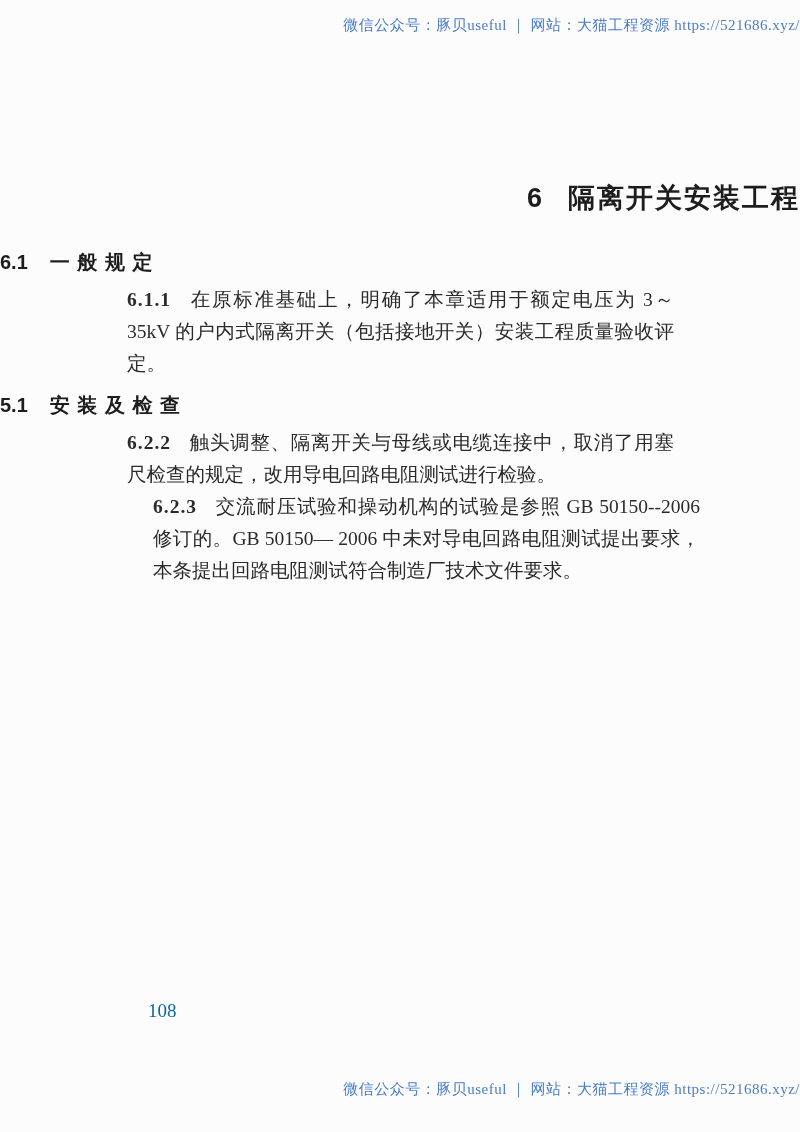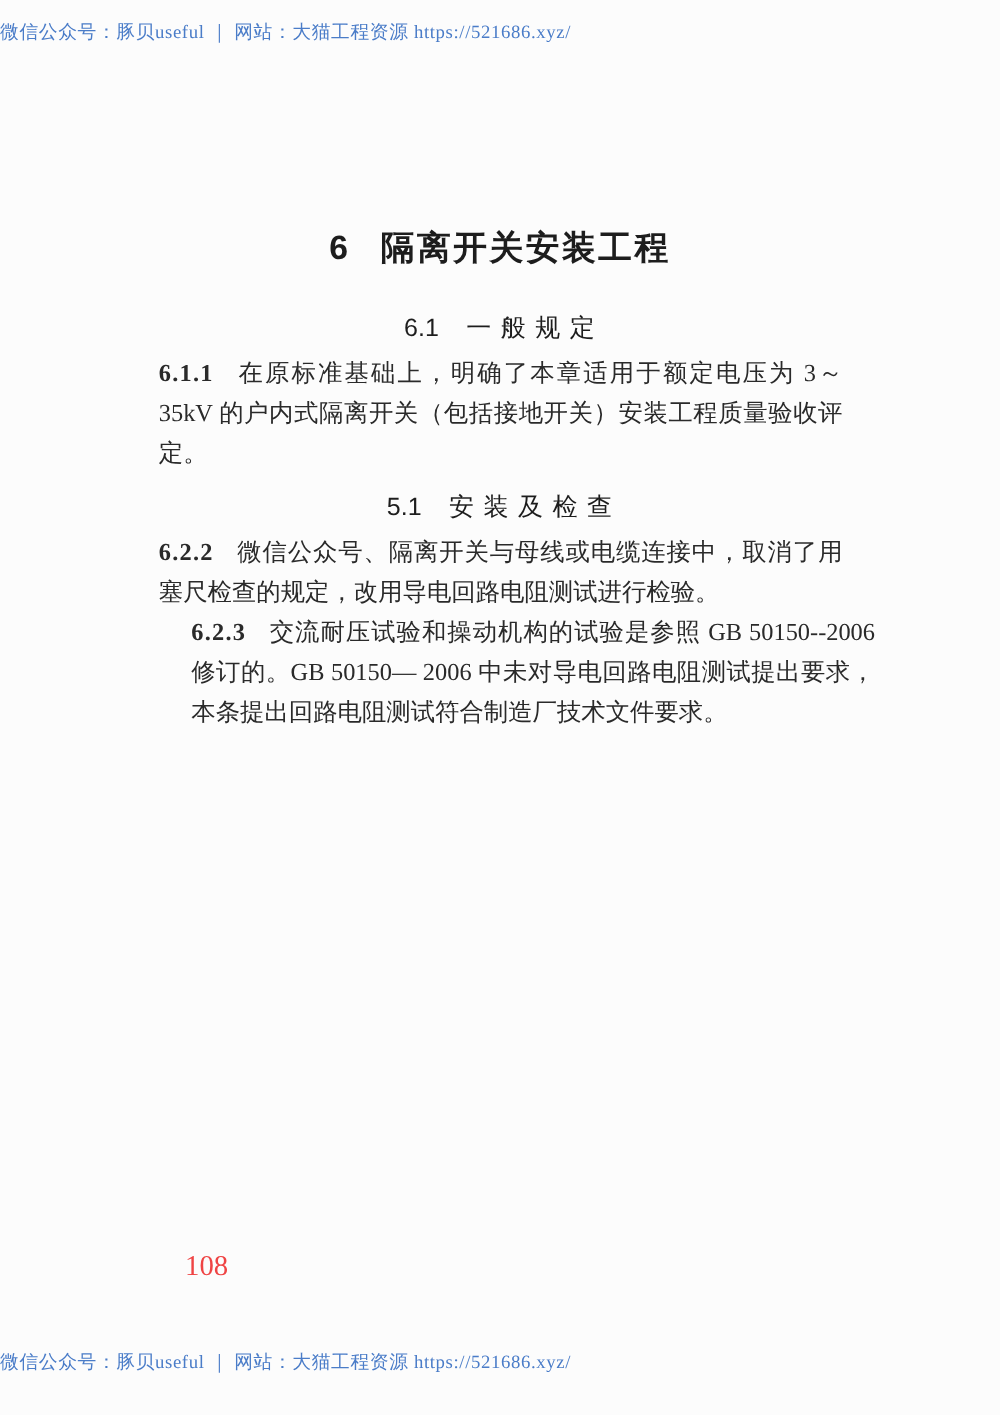--- a/index.html
+++ b/index.html
@@ -14,52 +14,52 @@
     margin: 0 auto;
     background: #fcfcfc;
     font-family: "Liberation Serif", serif;
     color: #262626;
     overflow: hidden;
   }
   .watermark {
     position: absolute;
     left: 0;
     width: 100%;
-    text-align: left;
+    text-align: right;
     font-size: 15px;
     letter-spacing: 0.5px;
     color: #4a7cc8;
     font-family: "Liberation Serif", serif;
     white-space: nowrap;
   }
   .watermark.header { top: 16px; }
   .watermark.footer { top: 1080px; }
 
   .chapter-title {
     position: absolute;
     top: 180px;
     left: 0;
     width: 100%;
-    text-align: center;
+    text-align: right;
     font-family: "Liberation Sans", sans-serif;
     font-weight: bold;
     font-size: 27px;
     color: #1d1d1d;
     letter-spacing: 2px;
     margin: 0;
   }
   .chapter-title .ch-num { margin-right: 26px; letter-spacing: 0; }
 
   .section-heading {
     position: absolute;
     left: 0;
     width: 100%;
-    text-align: center;
+    text-align: left;
     font-family: "Liberation Sans", sans-serif;
-    font-weight: normal;
+    font-weight: bold;
     font-size: 20px;
     color: #1d1d1d;
     margin: 0;
     letter-spacing: 1px;
   }
   .section-heading .sec-num { margin-right: 22px; letter-spacing: 0; }
   #sec-6-1 { top: 249px; }
   #sec-6-2 { top: 392px; }
 
   .clause {
@@ -79,22 +79,22 @@
     letter-spacing: 1px;
   }
   #clause-6-1-1 { top: 284px; }
   #clause-6-2-2 { top: 427px; }
   #clause-6-2-3 { top: 491px; margin-left: 26px; }
 
   .page-number {
     position: absolute;
     top: 1000px;
     left: 148px;
-    font-size: 23px;
-    color: #ef4444;
+    font-size: 19px;
+    color: #0369a1;
     font-family: "Liberation Serif", serif;
   }
 </style>
 </head>
 <body>
 
 <div class="page">
 
   <div class="watermark header">
     <span>微信公众号：豚贝useful ｜ 网站：大猫工程资源 https://521686.xyz/</span>
@@ -110,21 +110,21 @@
 
   <p class="clause" id="clause-6-1-1">
     <span class="clause-num">6.1.1</span><span>在原标准基础上，明确了本章适用于额定电压为 3～35kV 的户内式隔离开关（包括接地开关）安装工程质量验收评定。</span>
   </p>
 
   <h2 class="section-heading" id="sec-6-2">
     <span class="sec-num">5.1</span><span>安 装 及 检 查</span>
   </h2>
 
   <p class="clause" id="clause-6-2-2">
-    <span class="clause-num">6.2.2</span><span>微信公众号、隔离开关与母线或电缆连接中，取消了用塞尺检查的规定，改用导电回路电阻测试进行检验。</span>
+    <span class="clause-num">6.2.2</span><span>触头调整、隔离开关与母线或电缆连接中，取消了用塞尺检查的规定，改用导电回路电阻测试进行检验。</span>
   </p>
 
   <p class="clause" id="clause-6-2-3">
     <span class="clause-num">6.2.3</span><span>交流耐压试验和操动机构的试验是参照 GB 50150--2006 修订的。GB 50150— 2006 中未对导电回路电阻测试提出要求，本条提出回路电阻测试符合制造厂技术文件要求。</span>
   </p>
 
   <div class="page-number">108</div>
 
   <div class="watermark footer">
     <span>微信公众号：豚贝useful ｜ 网站：大猫工程资源 https://521686.xyz/</span>

